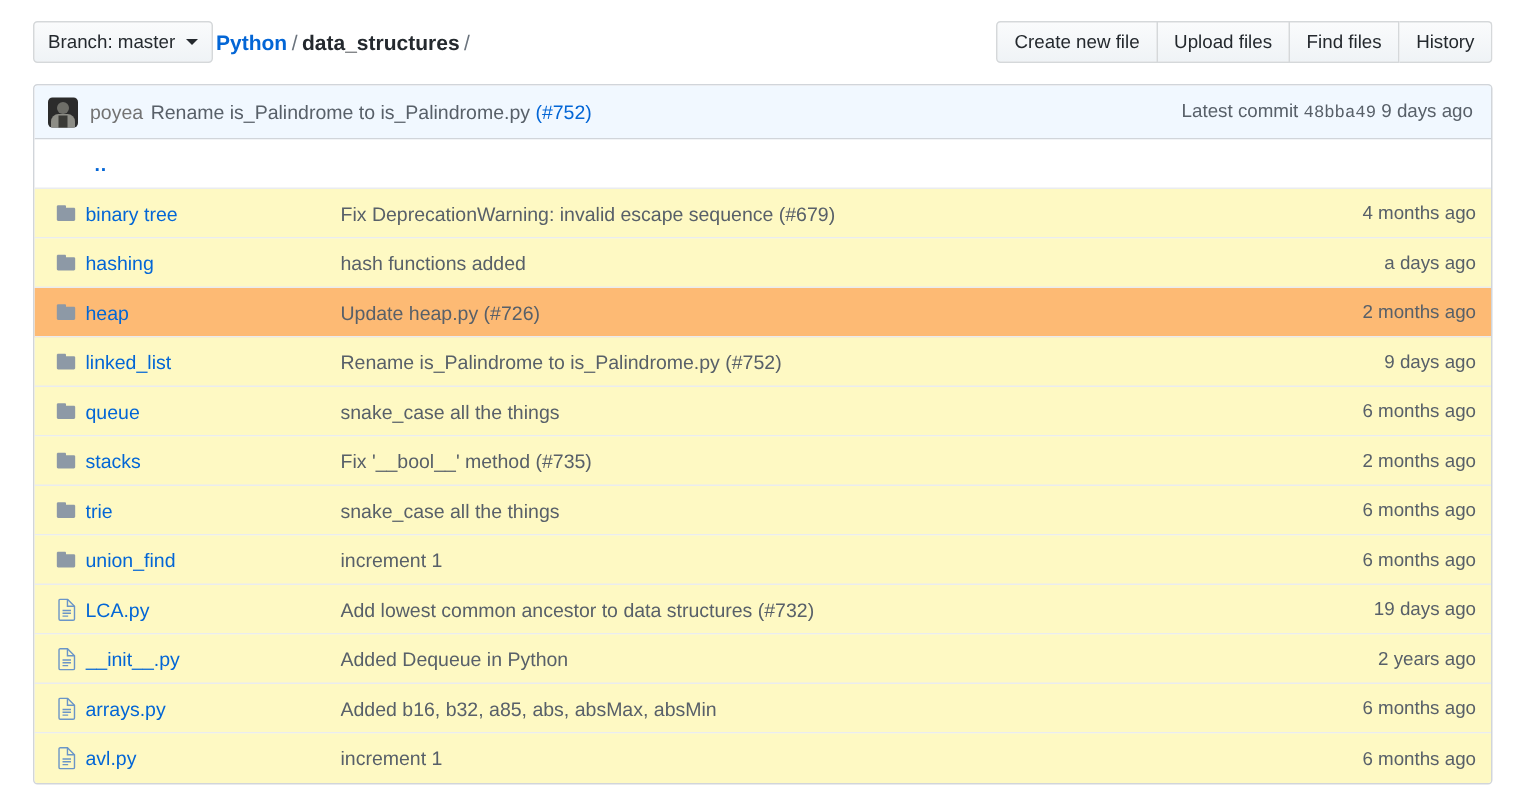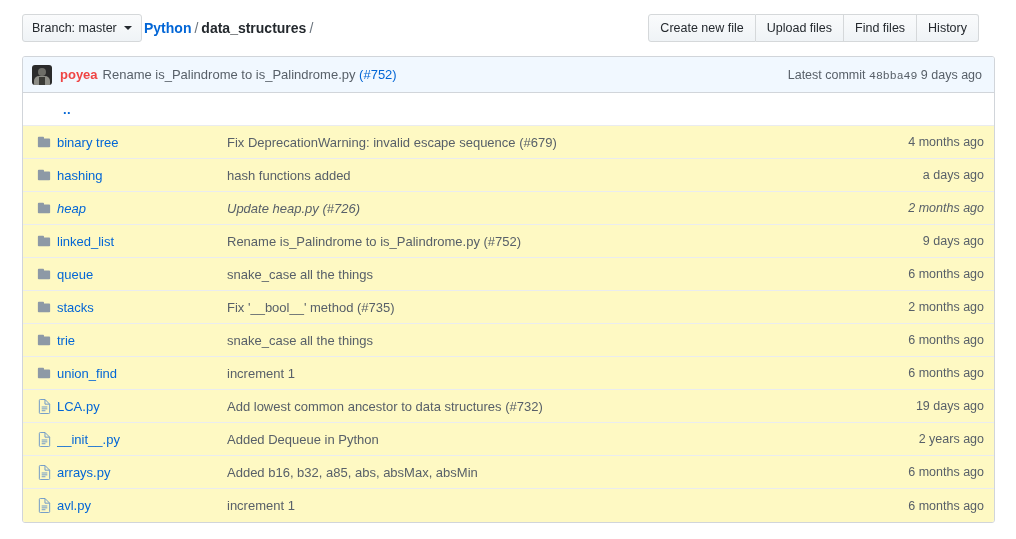--- a/index.html
+++ b/index.html
@@ -81,21 +81,21 @@
   }
   .breadcrumb .crumb-sep {
     color: #6a737d;
     font-weight: normal;
     padding: 0 3px;
   }
 
   
   .btn-group {
     position: absolute;
-    right: 16px;
+    right: 0;
     top: 0;
     display: flex;
   }
   .btn-group .btn {
     height: 28px;
     box-sizing: border-box;
     display: inline-flex;
     align-items: center;
     padding: 0 11px;
     background: linear-gradient(#fafbfc, #eff3f6);
@@ -163,22 +163,22 @@
     background: #8d8d86;
   }
   .avatar .av-shirt {
     position: absolute;
     left: 7px; top: 12px;
     width: 6px; height: 9px;
     background: #3a3a36;
     transform: rotate(0deg);
   }
   .commit-author {
-    font-weight: bold;
-    color: #ef4444;
+    font-weight: normal;
+    color: #737373;
     margin-left: 8px;
     font-size: 13px;
     cursor: pointer;
   }
   .commit-message {
     margin-left: 5px;
     color: #586069;
     font-size: 13px;
     white-space: nowrap;
     overflow: hidden;
@@ -207,21 +207,21 @@
   .file-row {
     display: flex;
     align-items: center;
     height: 33px;
     border-bottom: 1px solid #eaecef;
     box-sizing: border-box;
     padding: 0 10px 0 0;
     background: #fef9c3;
   }
   .file-row:last-child { border-bottom: 0; }
-  .file-row.is-hover { background: #fef9c3; font-style: italic; }
+  .file-row.is-hover { background: #fdba74; }
 
   .col-icon {
     width: 34px;
     flex: 0 0 34px;
     display: flex;
     align-items: center;
     justify-content: flex-end;
     padding-right: 6px;
     box-sizing: border-box;
   }

